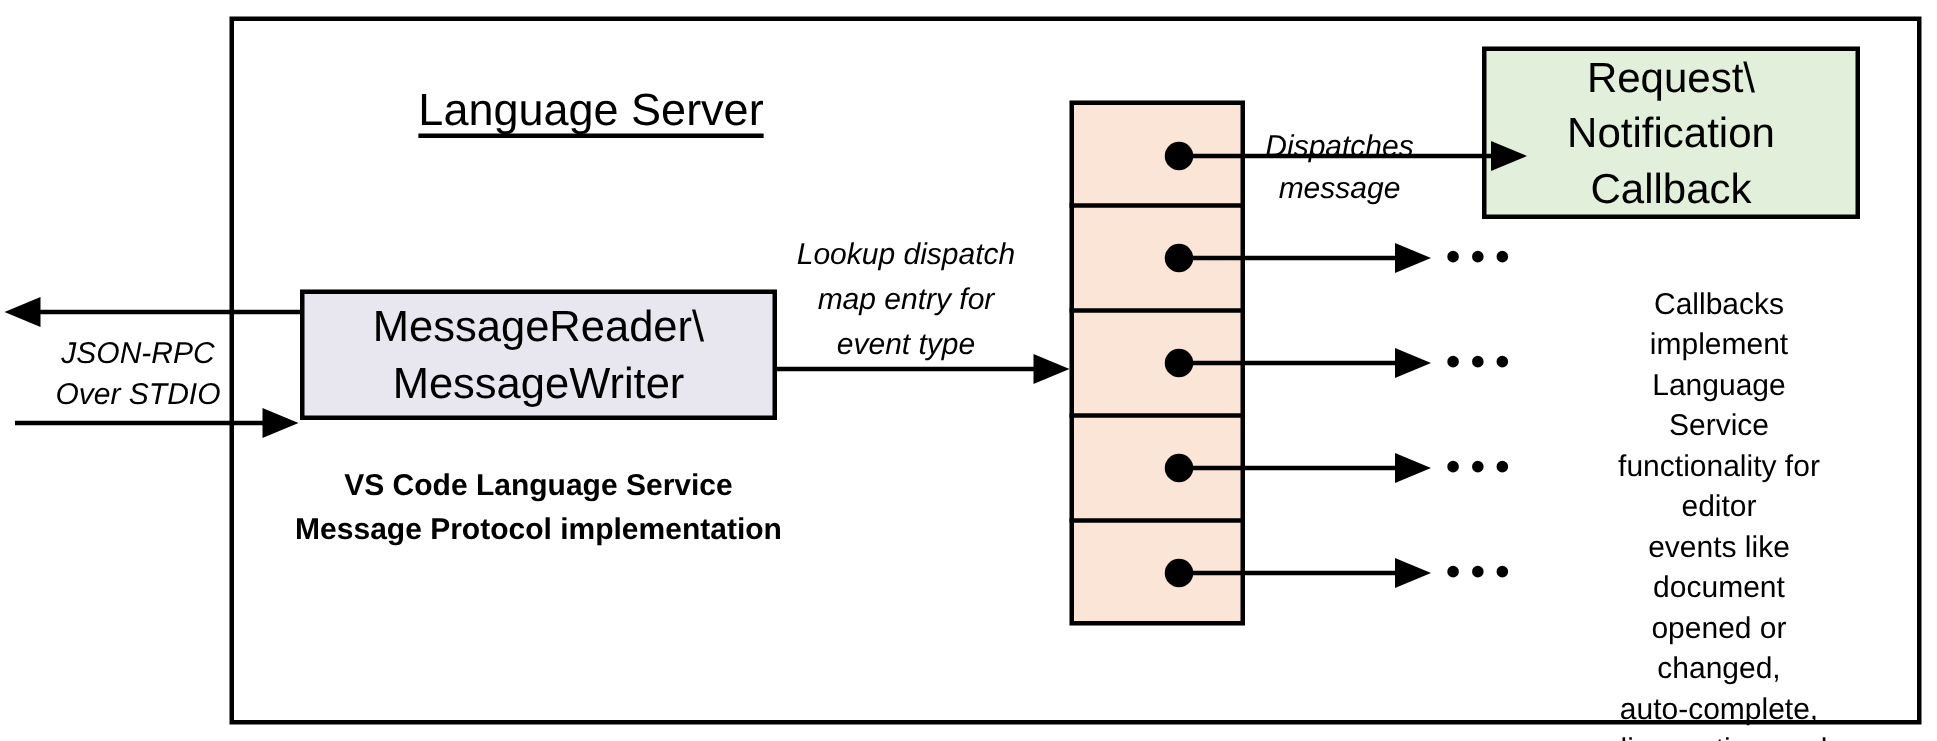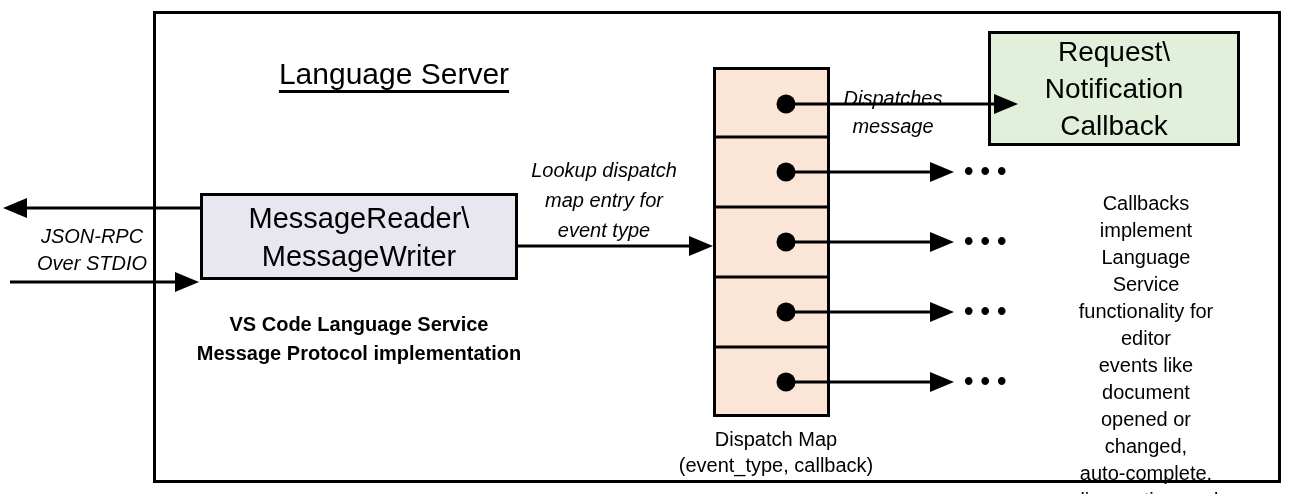--- a/index.html
+++ b/index.html
@@ -98,22 +98,20 @@
 event type</div>
 
   <div class="lbl annot italic cx" style="left:92px; top:223px; line-height:27px;">JSON-RPC
 Over STDIO</div>
 
   <div class="lbl annot italic cx" style="left:893px; top:56px; line-height:28px;margin-top:28px;">Dispatches
 message</div>
 
   <div class="map-bg" style="left:713px; top:67px; width:117px; height:350px; background:#FBE5D6;"></div>
 
-  <div class="lbl caption cx" style="left:776px; top:426px; line-height:26px;">Dispatch Map
-(event_type, callback)</div>
 
   <div class="node" style="left:988px; top:31px; width:252px; height:115px; background:#E2EFDA;">
     <span class="node-label" style="font-size:28px; line-height:37px;">Request\
 Notification
 Callback</span>
   </div>
 
   <div class="lbl note cx" style="left:1146px; top:190px;">Callbacks implement
 Language Service
 functionality for editor

